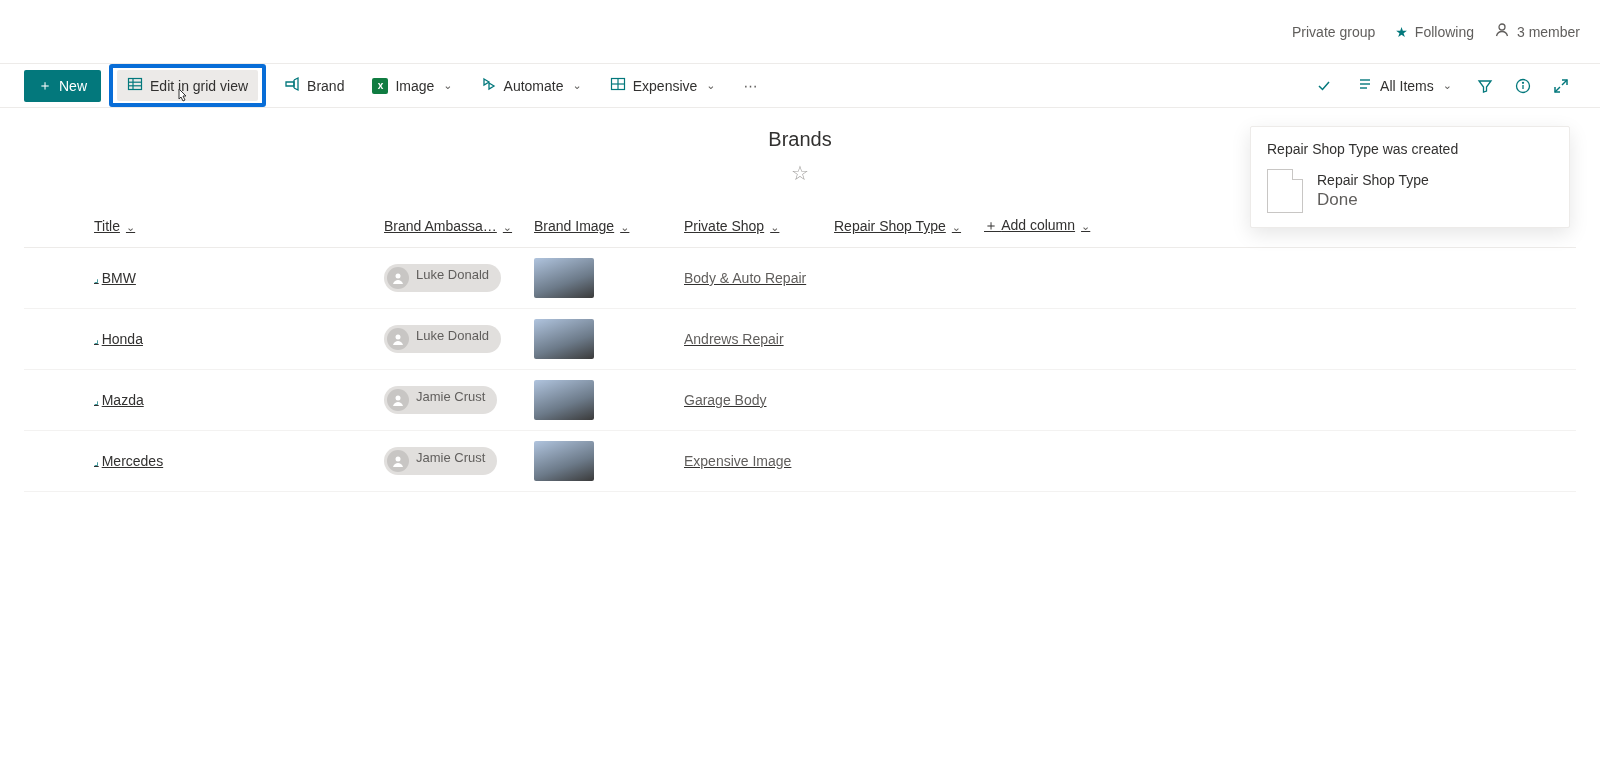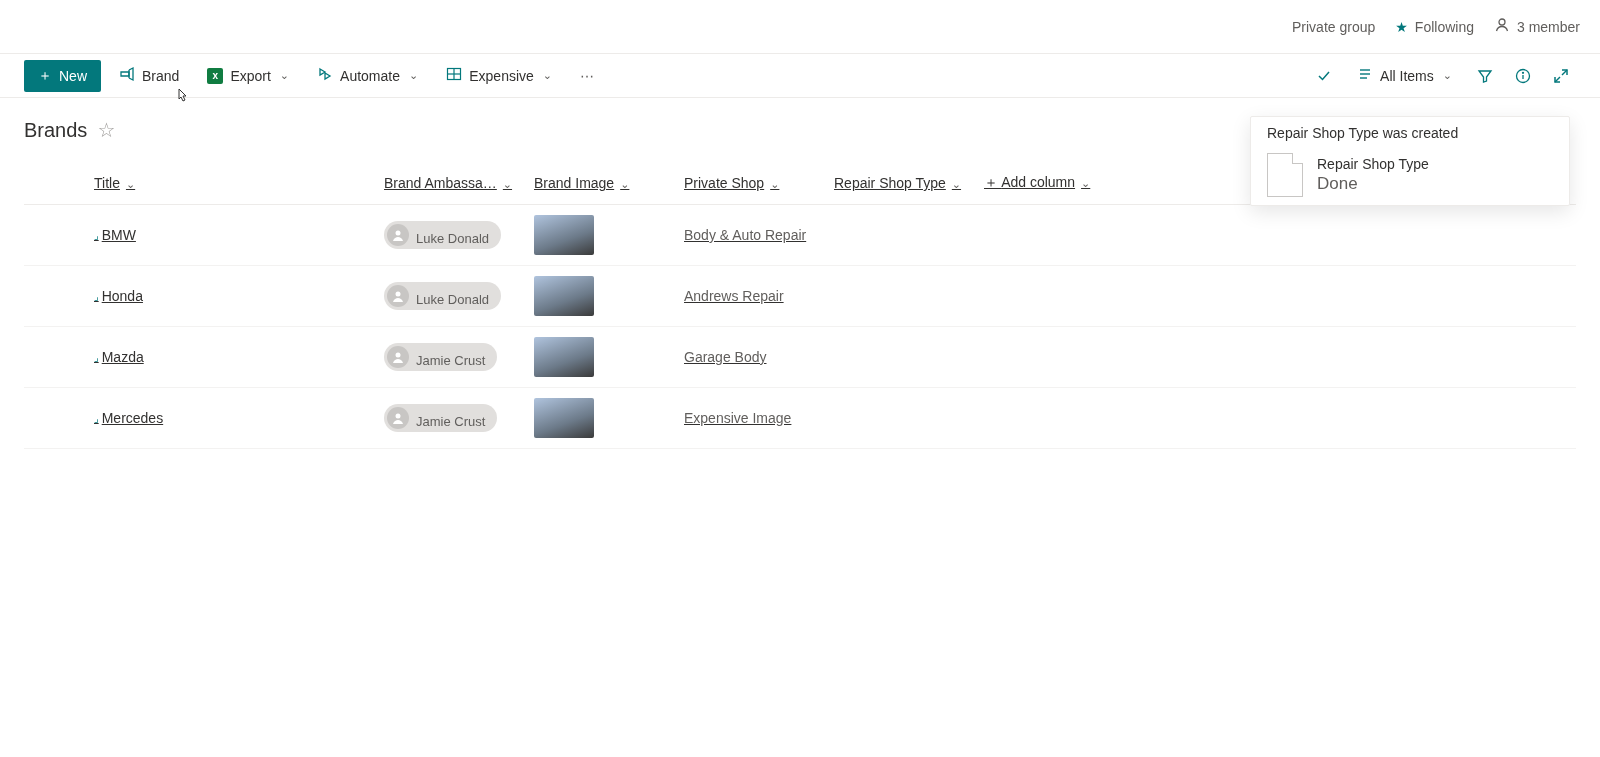--- a/index.html
+++ b/index.html
@@ -1,49 +1,49 @@
 <!DOCTYPE html>
 <html><head>
 <meta charset="utf-8">
 <style>
   * { box-sizing: border-box; margin: 0; padding: 0; }
   body { font-family: "Segoe UI", -apple-system, sans-serif; font-size: 14px; color: #323130; background: #fff; }
   
-  .top-bar { height: 54px; border-bottom: 1px solid #edebe9; display: flex; justify-content: flex-end; align-items: center; padding: 8px 20px; gap: 20px; }
+  .top-bar { height: 64px; border-bottom: 1px solid #edebe9; display: flex; justify-content: flex-end; align-items: center; padding: 8px 20px; gap: 20px; }
   .top-bar-item { display: flex; align-items: center; gap: 7px; color: #605e5c; font-size: 14px; }
   .follow-star { color: #03787c; }
   
   .cmd-bar { height: 44px; border-bottom: 1px solid #edebe9; display: flex; align-items: center; padding: 0 24px; gap: 8px; }
   .cmd-right { margin-left: auto; display: flex; align-items: center; gap: 8px; }
   .cmd-btn { display: inline-flex; align-items: center; gap: 7px; padding: 6px 10px; cursor: pointer; color: #323130; border-radius: 2px; }
   .cmd-btn.primary { background: #03787c; color: #fff; padding: 7px 14px; }
   .cmd-btn .teal { color: #03787c; }
   .cmd-btn .chev { color: #605e5c; font-size: 11px; margin-left: 2px; }
   .highlight-box { border: 4px solid #086dd7; border-radius: 3px; padding: 2px 4px; }
   .highlight-box .cmd-btn { background: #eceae8; }
   .excel-icon { display:inline-flex; width:16px; height:16px; background:#107c41; color:#fff; border-radius:2px; align-items:center; justify-content:center; font-size:10px; font-weight:bold; }
   
   .icon-btn { width: 30px; height: 30px; display: inline-flex; align-items: center; justify-content: center; color: #03787c; cursor: pointer; border-radius: 2px; }
   
   .page { padding: 20px 24px; position: relative; }
-  .page-title { font-size: 20px; font-weight: 400; display: flex; align-items: center; gap: 10px; margin-bottom: 20px; }
+  .page-title { font-size: 20px; font-weight: 400; display: flex; align-items: center; gap: 10px; margin-bottom: 20px; flex-direction: column; }
   .star-outline { color: #a19f9d; }
   
   table.list { width: 100%; border-collapse: collapse; table-layout: fixed; text-decoration: underline; }
   table.list thead th { text-align: left; font-weight: 400; color: #323130; padding: 12px 10px; border-bottom: 1px solid #edebe9; font-size: 14px; white-space: nowrap; }
   table.list thead th .chev { color: #605e5c; font-size: 11px; margin-left: 6px; }
   table.list tbody td { padding: 10px 10px; border-bottom: 1px solid #f3f2f1; vertical-align: middle; font-size: 14px; color: #605e5c; }
   .title-cell { color: #323130; display: flex; align-items: center; gap: 3px; }
   .title-cell .corner { color: #03787c; font-size: 10px; }
-  .person-pill { display: inline-flex; align-items: flex-end; gap: 7px; background: #e1dfdd; border-radius: 14px; padding: 3px 12px 3px 3px; color: #605e5c; font-size: 13px; }
+  .person-pill { display: inline-flex; align-items: flex-start; gap: 7px; background: #e1dfdd; border-radius: 14px; padding: 3px 12px 3px 3px; color: #605e5c; font-size: 13px; }
   .person-pill .avatar { width: 22px; height: 22px; border-radius: 50%; background: #c8c6c4; display:inline-flex; align-items:center; justify-content:center; }
   .brand-thumb { width: 60px; height: 40px; border-radius: 2px; background: linear-gradient(160deg,#b0c4de 0%,#6c7a89 60%,#3a3a3a 100%); }
   .add-col { color: #605e5c; }
   
-  .toast { position: absolute; top: 18px; right: 30px; width: 320px; background: #fff; border: 1px solid #edebe9; box-shadow: 0 6px 20px rgba(0,0,0,0.1); border-radius: 2px; padding: 8px 16px; }
+  .toast { position: absolute; top: 18px; right: 30px; width: 320px; background: #fff; border: 1px solid #edebe9; box-shadow: 0 6px 20px rgba(0,0,0,0.1); border-radius: 2px; padding: 14px 16px; }
   .toast-title { color: #323130; margin-bottom: 12px; }
   .toast-body { display: flex; gap: 14px; align-items: center; }
   .toast-file-icon { width: 36px; height: 44px; border: 1px solid #c8c6c4; position: relative; background: #fff; }
   .toast-file-icon::before { content:""; position:absolute; top:-1px; right:-1px; width:10px; height:10px; background:#fff; border-left:1px solid #c8c6c4; border-bottom:1px solid #c8c6c4; }
   .toast-name { color: #323130; margin-bottom: 2px; }
   .toast-status { color: #605e5c; font-size: 17px; }
   
   .cursor-pointer { position: absolute; top: 88px; left: 173px; font-size: 15px; color:#333; pointer-events:none; }
 </style>
 </head>
@@ -61,32 +61,43 @@
           <path d="M2.5 14c.8-3 3-4.5 5.5-4.5S12.7 11 13.5 14"></path>
         </svg></span>
     <span>3 member</span>
   </div>
 </div>
 
 <div class="cmd-bar">
   <div class="cmd-btn primary">
     <span>＋</span>
     <span>New</span>
+  </div>
+  <div class="highlight-box">
+    <div class="cmd-btn">
+      <span class="teal"><svg width="16" height="16" viewBox="0 0 16 16" fill="none" stroke="#03787c" stroke-width="1.2">
+            <rect x="1.5" y="2.5" width="13" height="11"></rect>
+            <line x1="1.5" y1="6.2" x2="14.5" y2="6.2"></line>
+            <line x1="1.5" y1="9.8" x2="14.5" y2="9.8"></line>
+            <line x1="6" y1="2.5" x2="6" y2="13.5"></line>
+          </svg></span>
+      <span>Edit in grid view</span>
+    </div>
   </div>
   <div class="cmd-btn">
     <span class="teal"><svg width="16" height="16" viewBox="0 0 16 16" fill="none" stroke="#03787c" stroke-width="1.3">
           <path d="M10 4l4-2v12l-4-2"></path>
           <path d="M10 4v8"></path>
           <path d="M2 6h8v4H2z"></path>
         </svg></span>
     <span>Brand</span>
   </div>
   <div class="cmd-btn">
     <span class="excel-icon">x</span>
-    <span>Export</span>
+    <span>Image</span>
     <span class="chev">⌄</span>
   </div>
   <div class="cmd-btn">
     <span class="teal"><svg width="16" height="16" viewBox="0 0 16 16" fill="none" stroke="#03787c" stroke-width="1.3">
           <path d="M3 3l5 3-5 3z"></path>
           <path d="M8 7l5 3-5 3z"></path>
         </svg></span>
     <span>Automate</span>
     <span class="chev">⌄</span>
   </div>

